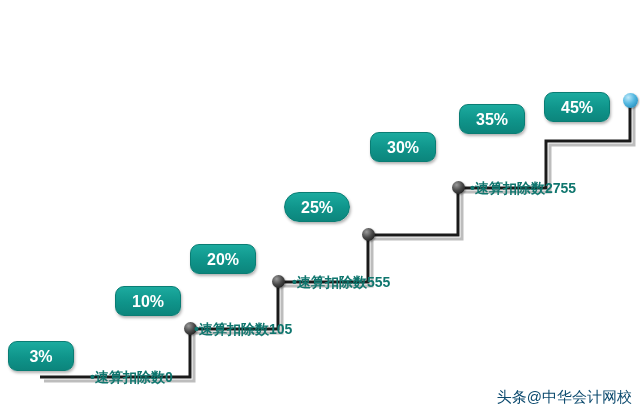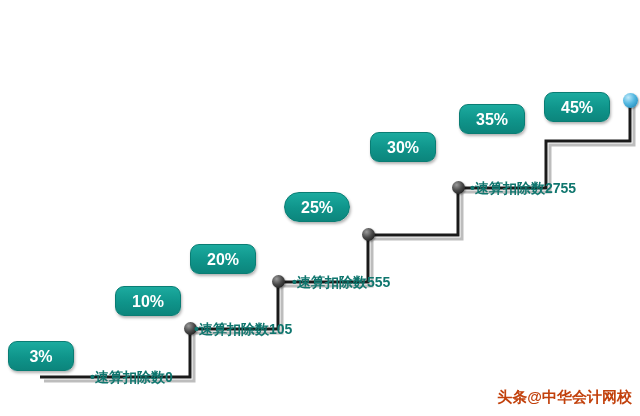--- a/index.html
+++ b/index.html
@@ -59,22 +59,22 @@
     height: 15px;
     border-radius: 50%;
     background: radial-gradient(circle at 35% 30%, #bfe9fa 0%, #52b7e0 45%, #1d85b5 90%);
     box-shadow: 1px 1px 2px rgba(0,0,0,0.35);
   }
   .watermark {
     position: absolute;
     right: 8px;
     top: 388px;
     font-size: 15px;
-    font-weight: bold;
-    color: #c2410c;
+    font-weight: normal;
+    color: #0c4a6e;
     white-space: nowrap;
   }
 </style>
 </head>
 <body>
 
 <div class="stage">
 
   <svg class="stairs-svg" viewBox="0 0 640 416" xmlns="http://www.w3.org/2000/svg">
     <polyline points="40,377 190,377 190,329 278,329 278,282 368,282 368,235 458,235 458,188 546,188 546,141 630,141 630,100" transform="translate(4,4)" fill="none" stroke="#bdbdbd" stroke-width="3" stroke-linejoin="miter" stroke-linecap="butt"></polyline>

